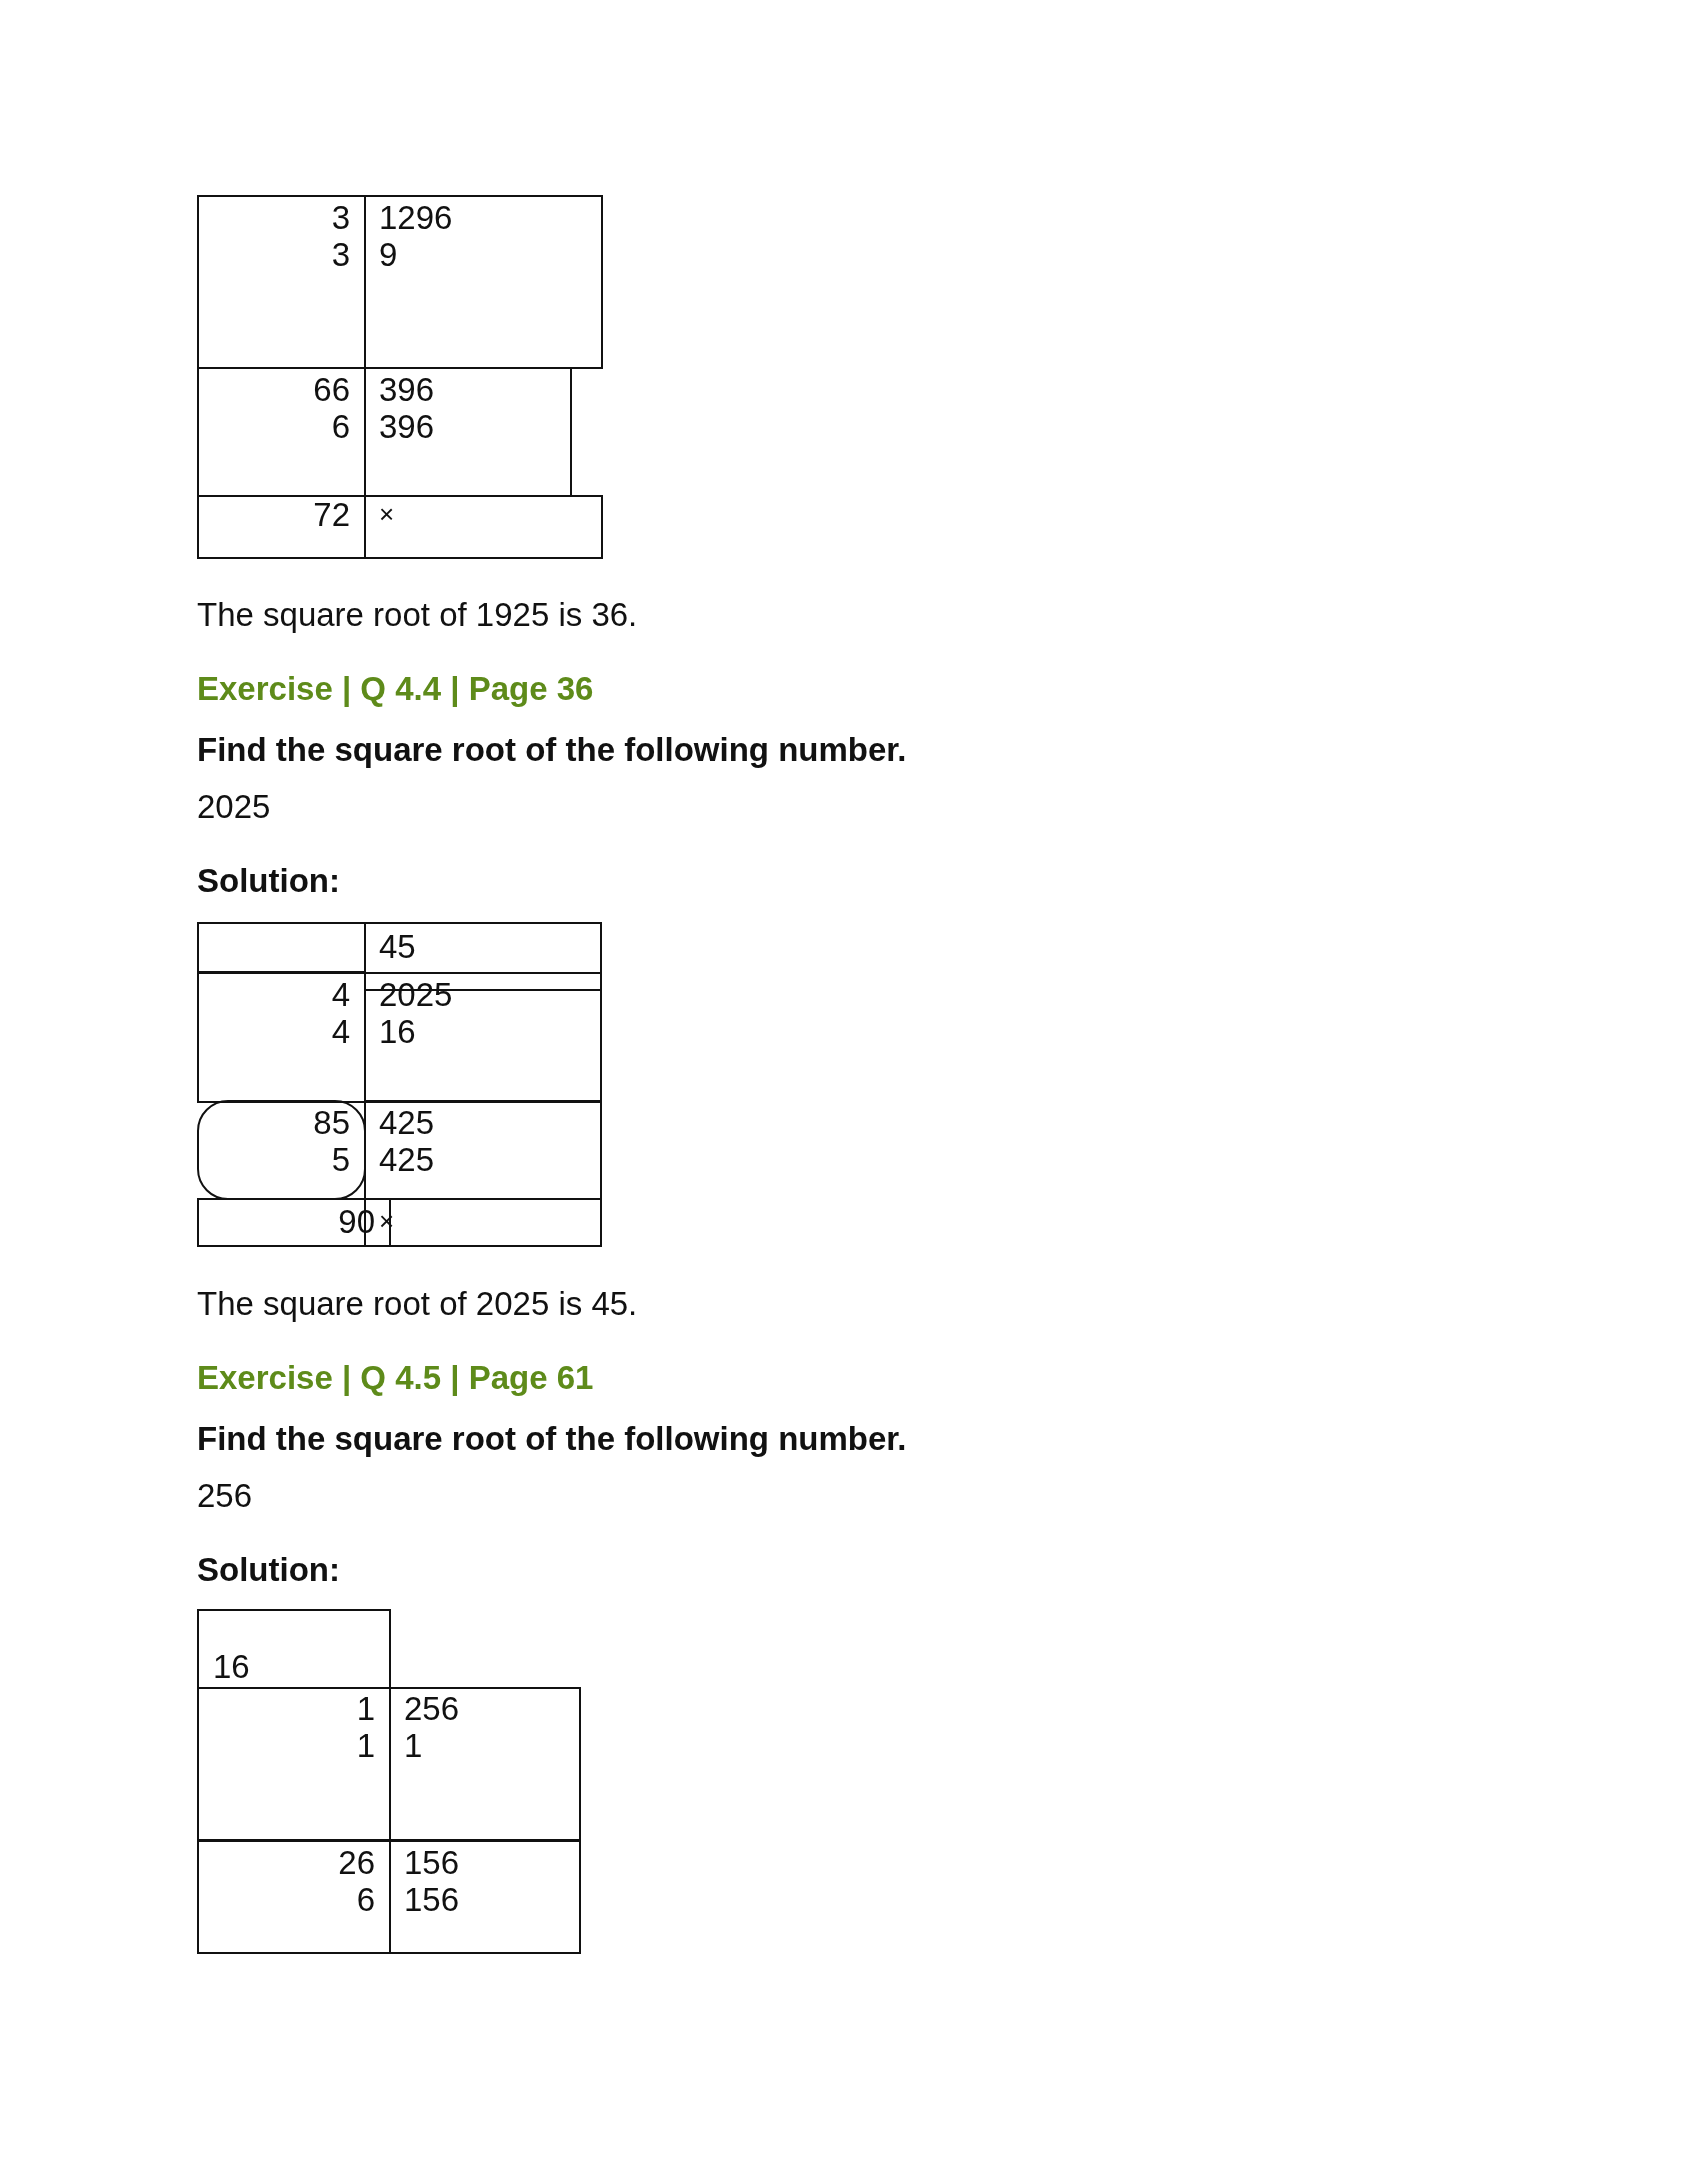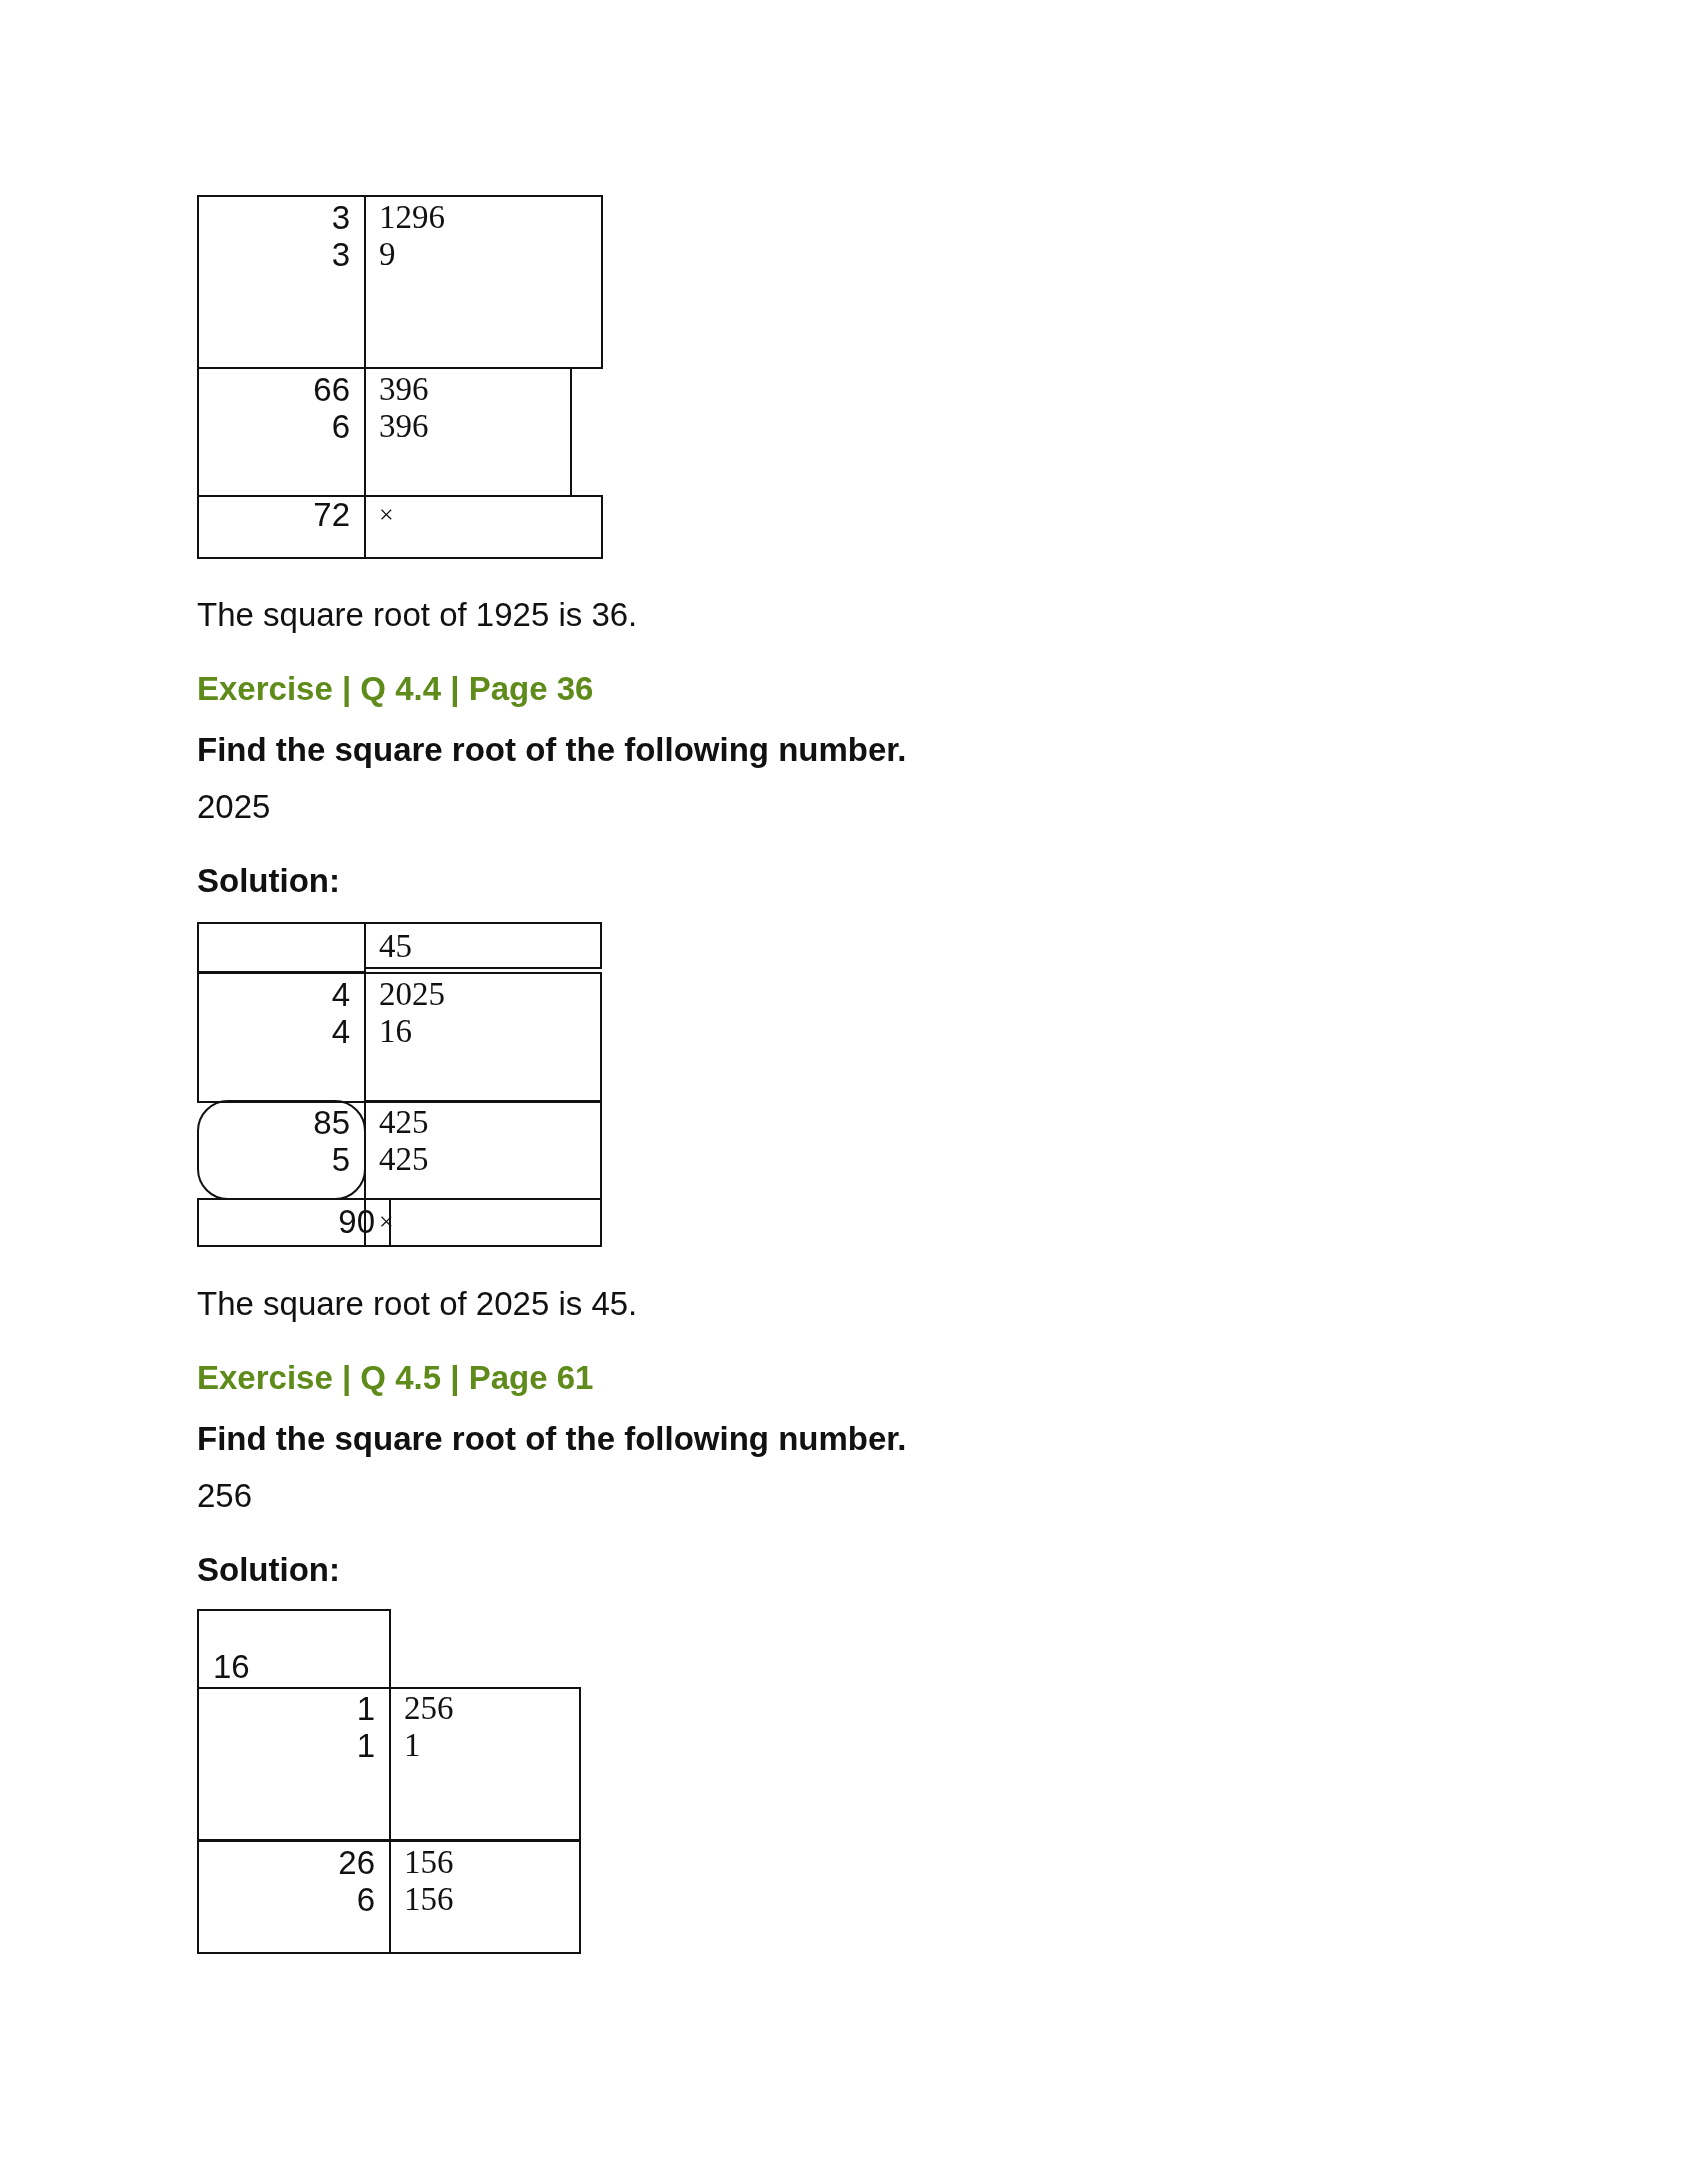--- a/index.html
+++ b/index.html
@@ -6,21 +6,21 @@
   body { width: 1683px; height: 2178px; position: relative; overflow: hidden;
          font-family: "Liberation Sans", sans-serif; color: #111111; }
   .line { position: absolute; left: 197px; height: 40px; line-height: 40px;
           font-size: 33px; white-space: nowrap; }
   .bold { font-weight: bold; }
   .green { color: #5e8b1a; font-weight: bold; }
   .tbl { position: absolute; box-sizing: border-box; }
   .cell { position: absolute; box-sizing: border-box; border: 2.5px solid #111; }
   .cell .v { position: absolute; font-size: 33px; line-height: 37px; white-space: nowrap; }
   .cell .left { right: 14px; text-align: right; }
-  .cell .right { left: 13px; text-align: center; font-family: Liberation Serif, serif; }
+  .cell .right { left: 13px; text-align: center; }
 </style>
 </head>
 <body>
 
 <div class="tbl" style="left:197px;top:195px;width:406px;height:364px;">
 
   <div class="cell" style="left:0;top:0;width:169px;height:174px;">
     <span class="v left" style="top:2px;">3</span>
     <span class="v left" style="top:39px;">3</span>
   </div>
@@ -48,21 +48,21 @@
 
 <div class="line" style="top:595px;">The square root of 1925 is 36.</div>
 
 <div class="line green" style="top:669px;">Exercise | Q 4.4 | Page 36</div>
 <div class="line bold" style="top:730px;">Find the square root of the following number.</div>
 <div class="line" style="top:787px;">2025</div>
 <div class="line bold" style="top:861px;">Solution:</div>
 
 <div class="tbl" style="left:197px;top:922px;width:405px;height:325px;">
   <div class="cell" style="left:0;top:0;width:169px;height:51px;"></div>
-  <div class="cell" style="left:167px;top:0;width:238px;height:47px;">
+  <div class="cell" style="left:167px;top:0;width:238px;height:69px;">
     <span class="v right" style="top:4px;">45</span>
   </div>
 
   <div class="cell" style="left:0;top:50px;width:169px;height:131px;">
     <span class="v left" style="top:2px;">4</span>
     <span class="v left" style="top:39px;">4</span>
   </div>
   <div class="cell" style="left:167px;top:50px;width:238px;height:131px;">
     <span class="v right" style="top:2px;">2025</span>
     <span class="v right" style="top:39px;">16</span>

